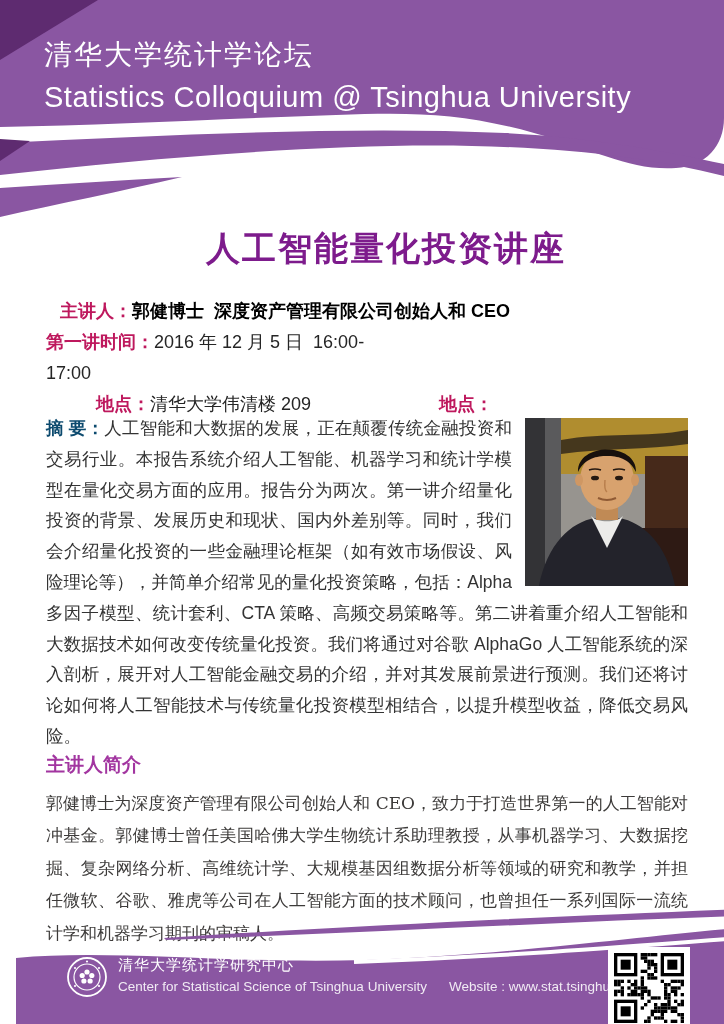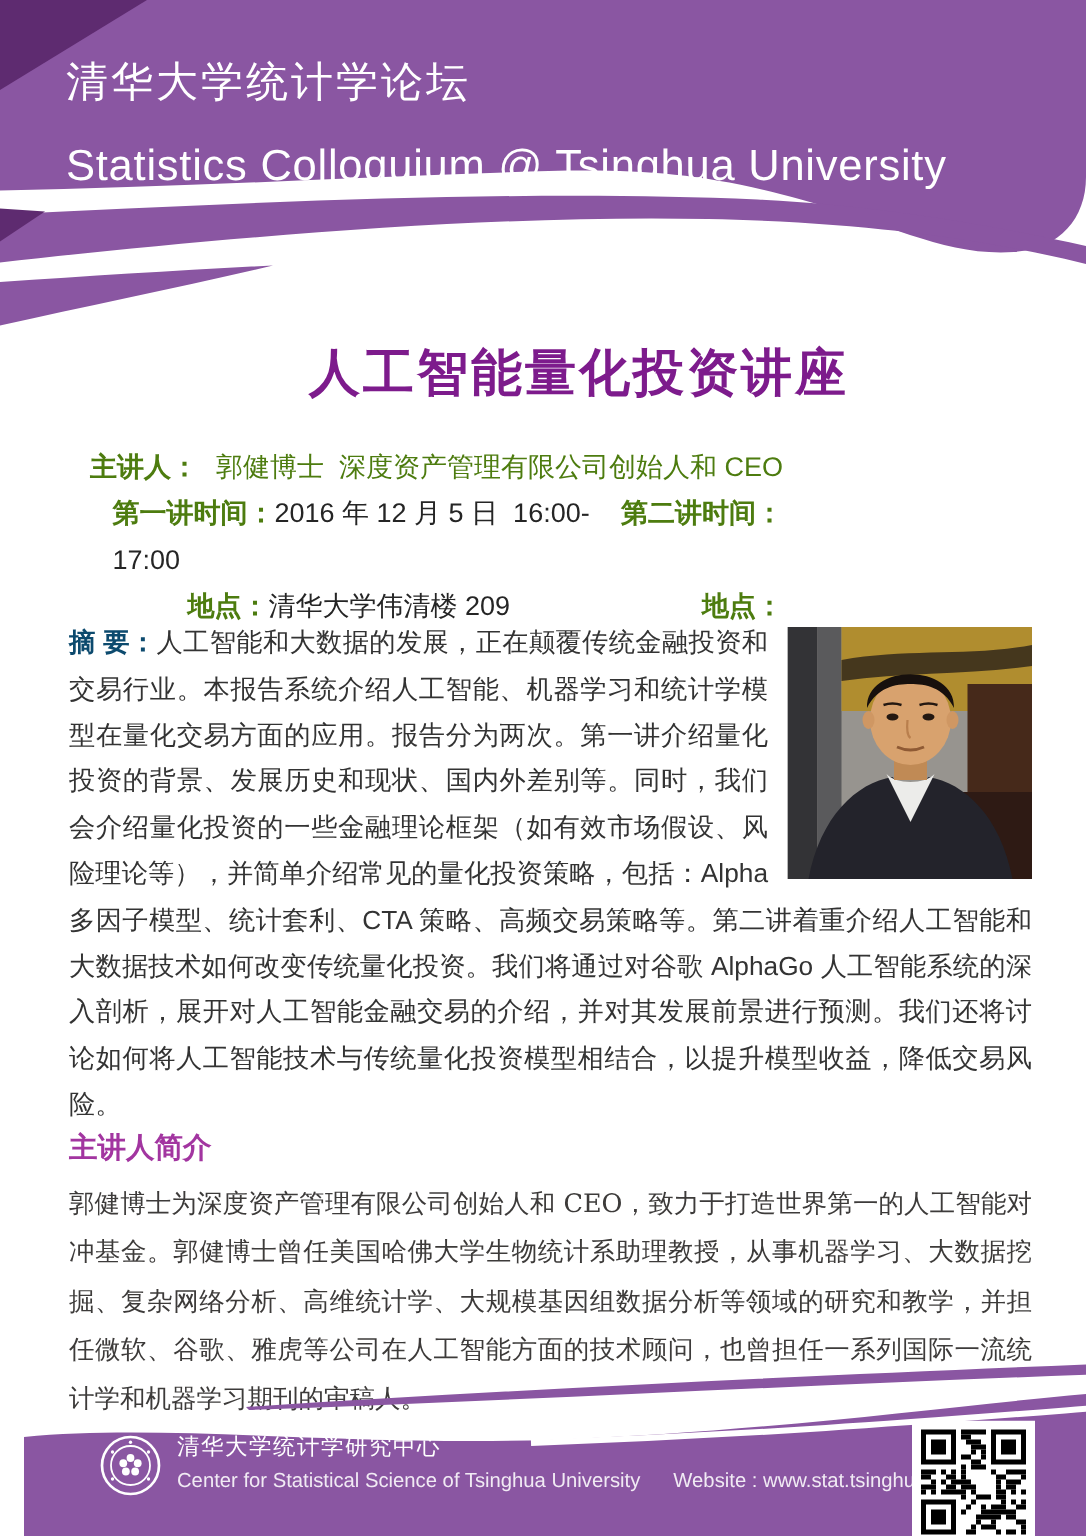--- a/index.html
+++ b/index.html
@@ -7,36 +7,36 @@
     position:relative; width:724px; height:1024px; margin:0 auto;
     background:#ffffff; overflow:hidden;
     font-family:"Liberation Sans","DejaVu Sans",sans-serif;
     -webkit-font-smoothing:antialiased;
   }
 
   
   .hdr-svg { position:absolute; top:0; left:0; display:block; }
   .hdr-text { position:absolute; top:35px; left:44px; color:#ffffff; }
   .hdr-cn { font-size:28px; font-weight:400; letter-spacing:2px; line-height:40px; }
-  .hdr-en { font-size:29px; font-weight:300; letter-spacing:0.5px; line-height:40px; margin-top:16px; }
+  .hdr-en { font-size:29px; font-weight:300; letter-spacing:0.5px; line-height:40px; margin-top:2px; }
 
   
   .poster-title {
     position:absolute; top:226px; left:0; width:724px; text-align:center;
     font-size:34px; font-weight:bold; color:#7d1b8c; letter-spacing:2px;margin-left:24px;
   }
 
   
   .info { position:absolute; top:296px; left:46px; width:648px; font-size:18px; color:#252525; }
   .irow { line-height:31px; white-space:nowrap; }
   .indent1 { padding-left:14px; }
-  .lbl { color:#4d7c0f; font-weight:bold; }
+  .lbl { color:#be185d; font-weight:bold; }
   .val { white-space:pre-wrap; }
-  .val.bold { font-weight:normal; color:#4d7c0f;margin-left:12px; }
-  .two-col { display:flex;margin-left:29px; }
+  .val.bold { font-weight:bold; color:#000000; }
+  .two-col { display:flex; }
   .col1 { width:337px; }
   .lblbox  { display:inline-block; min-width:104px; text-align:right; }
   .lblbox2 { display:inline-block; min-width:110px; text-align:right; }
 
   
   .content { position:absolute; top:413px; left:46px; width:642px; }
   .abstract {
     font-size:17.5px; line-height:30.8px; color:#333333;
     text-align:justify; text-justify:inter-ideograph;
   }
@@ -82,23 +82,20 @@
 
   <div class="poster-title">人工智能量化投资讲座</div>
 
   <div class="info">
     <div class="irow indent1">
       <span class="lbl">主讲人：</span><span class="val bold">郭健博士  深度资产管理有限公司创始人和 CEO</span>
     </div>
     <div class="irow two-col">
       <div class="col1">
         <span class="lblbox lbl">第一讲时间：</span><span class="val">2016 年 12 月 5 日  16:00-17:00</span>
-      </div>
-      <div class="col2">
-        <span class="lblbox2 lbl">第二讲时间：</span><span class="val"></span>
       </div>
     </div>
     <div class="irow two-col">
       <div class="col1">
         <span class="lblbox lbl">地点：</span><span class="val">清华大学伟清楼 209</span>
       </div>
       <div class="col2">
         <span class="lblbox2 lbl">地点：</span><span class="val"></span>
       </div>
     </div>

